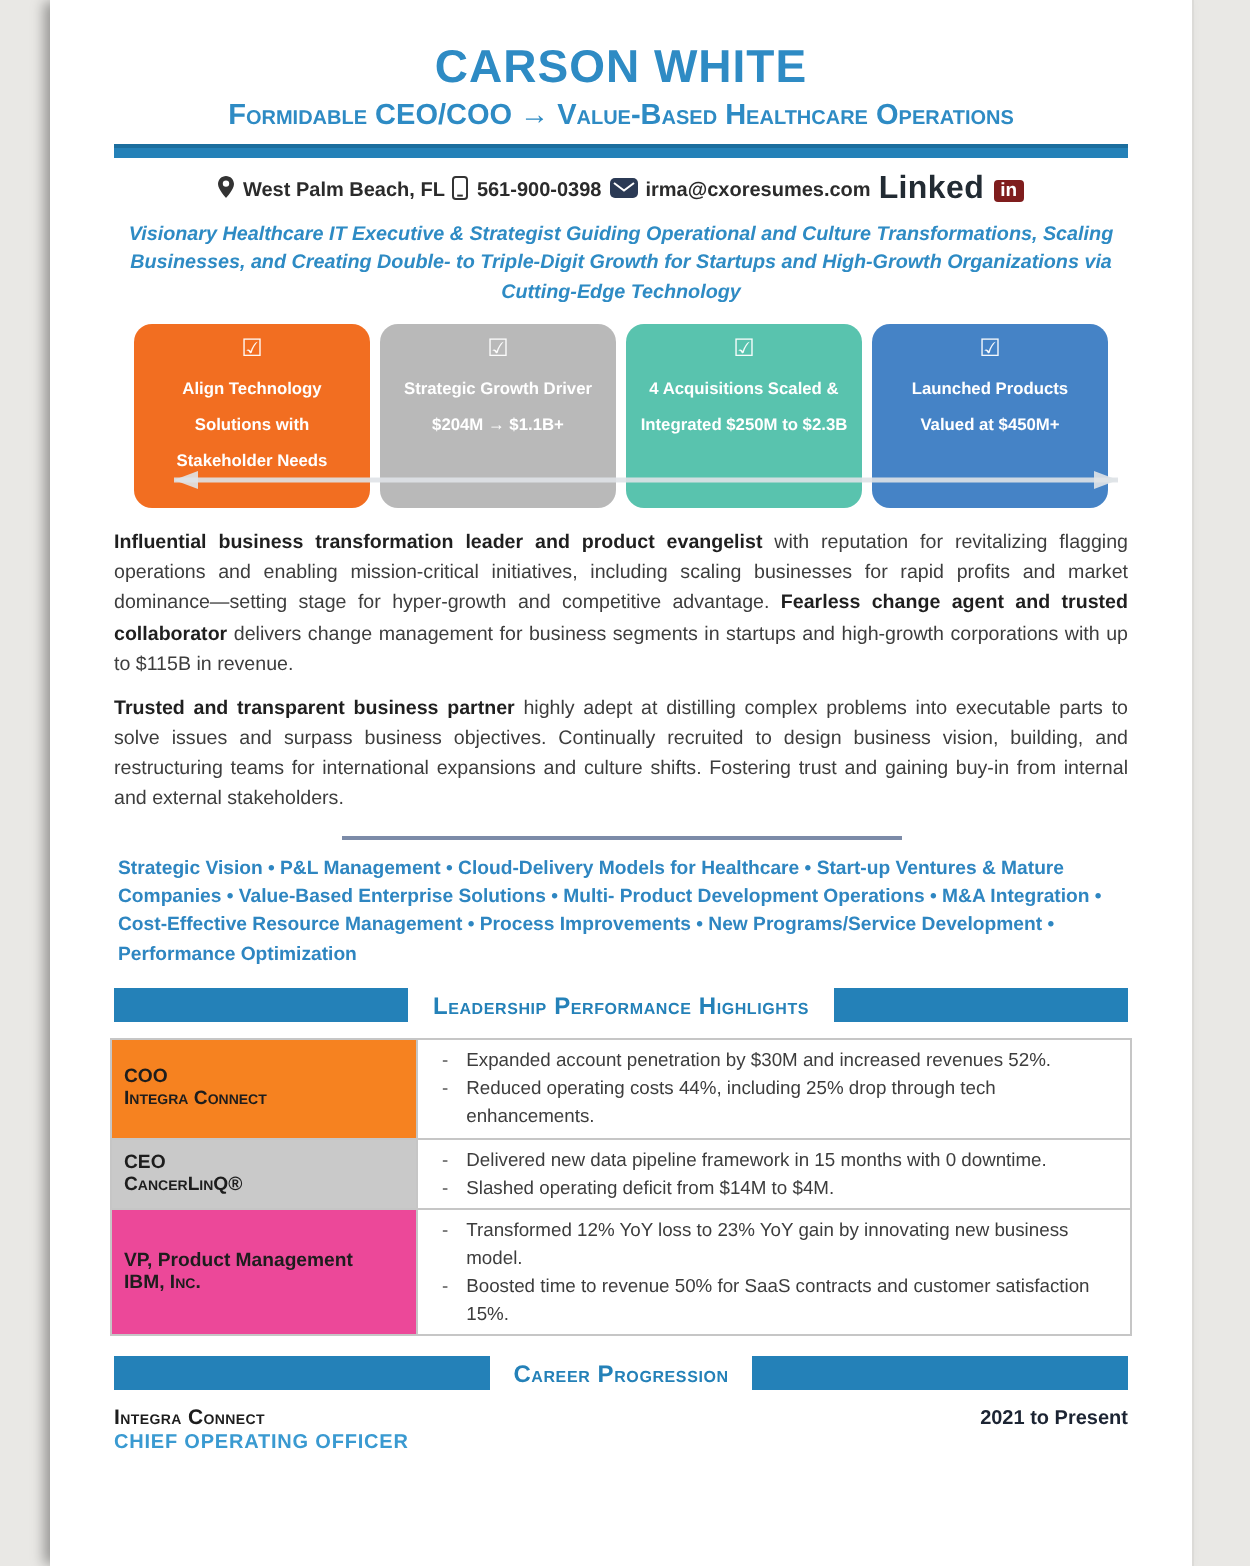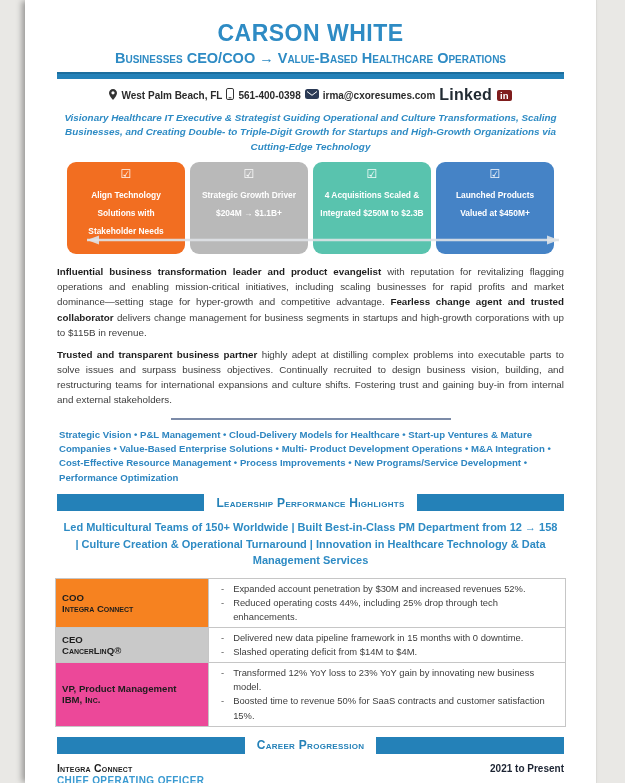--- a/index.html
+++ b/index.html
@@ -57,36 +57,36 @@
   .job-dates { font-weight:700; font-size:10px; color:#1c2433; }
   .job-title { color:#3a9ad1; font-weight:700; font-size:10px; letter-spacing:.4px; margin:1px 2px 6px; }
   svg .st { stroke:#333; fill:none; stroke-width:1; }
 </style>
 </head>
 <body>
 
 <div class="page">
 
   <div class="name">CARSON WHITE</div>
-  <div class="tagline">Businesses CEO/COO → Value-Based Healthcare Operations</div>
+  <div class="tagline">Formidable CEO/COO → Value-Based Healthcare Operations</div>
   <div class="rule"></div>
 
   <div class="contact">
     <span class="grp">
       <span><svg width="8" height="11" viewBox="0 0 8 11">
             <path d="M4 0C1.8 0 0 1.8 0 4c0 2.7 4 7 4 7s4-4.3 4-7C8 1.8 6.2 0 4 0zm0 5.4A1.6 1.6 0 1 1 4 2.2a1.6 1.6 0 0 1 0 3.2z" fill="#333"></path>
           </svg></span>
       <span>West Palm Beach, FL</span>
     </span>
     <span class="grp">
       <span><svg width="8" height="12" viewBox="0 0 8 12">
             <rect x="0.5" y="0.5" width="7" height="11" rx="1.4" class="st"></rect>
             <line x1="2.6" y1="9.8" x2="5.4" y2="9.8" class="st"></line>
           </svg></span>
-      <span>561-400-0398</span>
+      <span>561-900-0398</span>
     </span>
     <span class="grp">
       <span><svg width="14" height="10" viewBox="0 0 14 10">
             <rect width="14" height="10" rx="2.5" fill="#2b3a55"></rect>
             <path d="M2 2.5l5 3.8 5-3.8" stroke="#fff" stroke-width="1" fill="none"></path>
           </svg></span>
       <span>irma@cxoresumes.com</span>
     </span>
     <span class="grp">
       <span class="li-text">Linked</span>
@@ -129,21 +129,20 @@
   <div class="divider"></div>
 
   <div class="skills">Strategic Vision • P&amp;L Management • Cloud-Delivery Models for Healthcare • Start-up Ventures &amp; Mature Companies • Value-Based Enterprise Solutions • Multi- Product Development Operations • M&amp;A Integration • Cost-Effective Resource Management • Process Improvements • New Programs/Service Development • Performance Optimization</div>
 
   <div class="sec-header">
     <span class="bar"></span>
     <span class="sec-title">Leadership Performance Highlights</span>
     <span class="bar"></span>
   </div>
 
-  <div class="statement">Led Multicultural Teams of 150+ Worldwide | Built Best-in-Class PM Department from 12 → 158 | Culture Creation &amp; Operational Turnaround | Innovation in Healthcare Technology &amp; Data Management Services</div>
 
   <table class="hl">
     <tbody>
         <tr>
       <td class="label c0">
         <div class="role">COO</div>
         <div class="co">Integra Connect</div>
       </td>
       <td class="bullets">
         <div class="bl">

